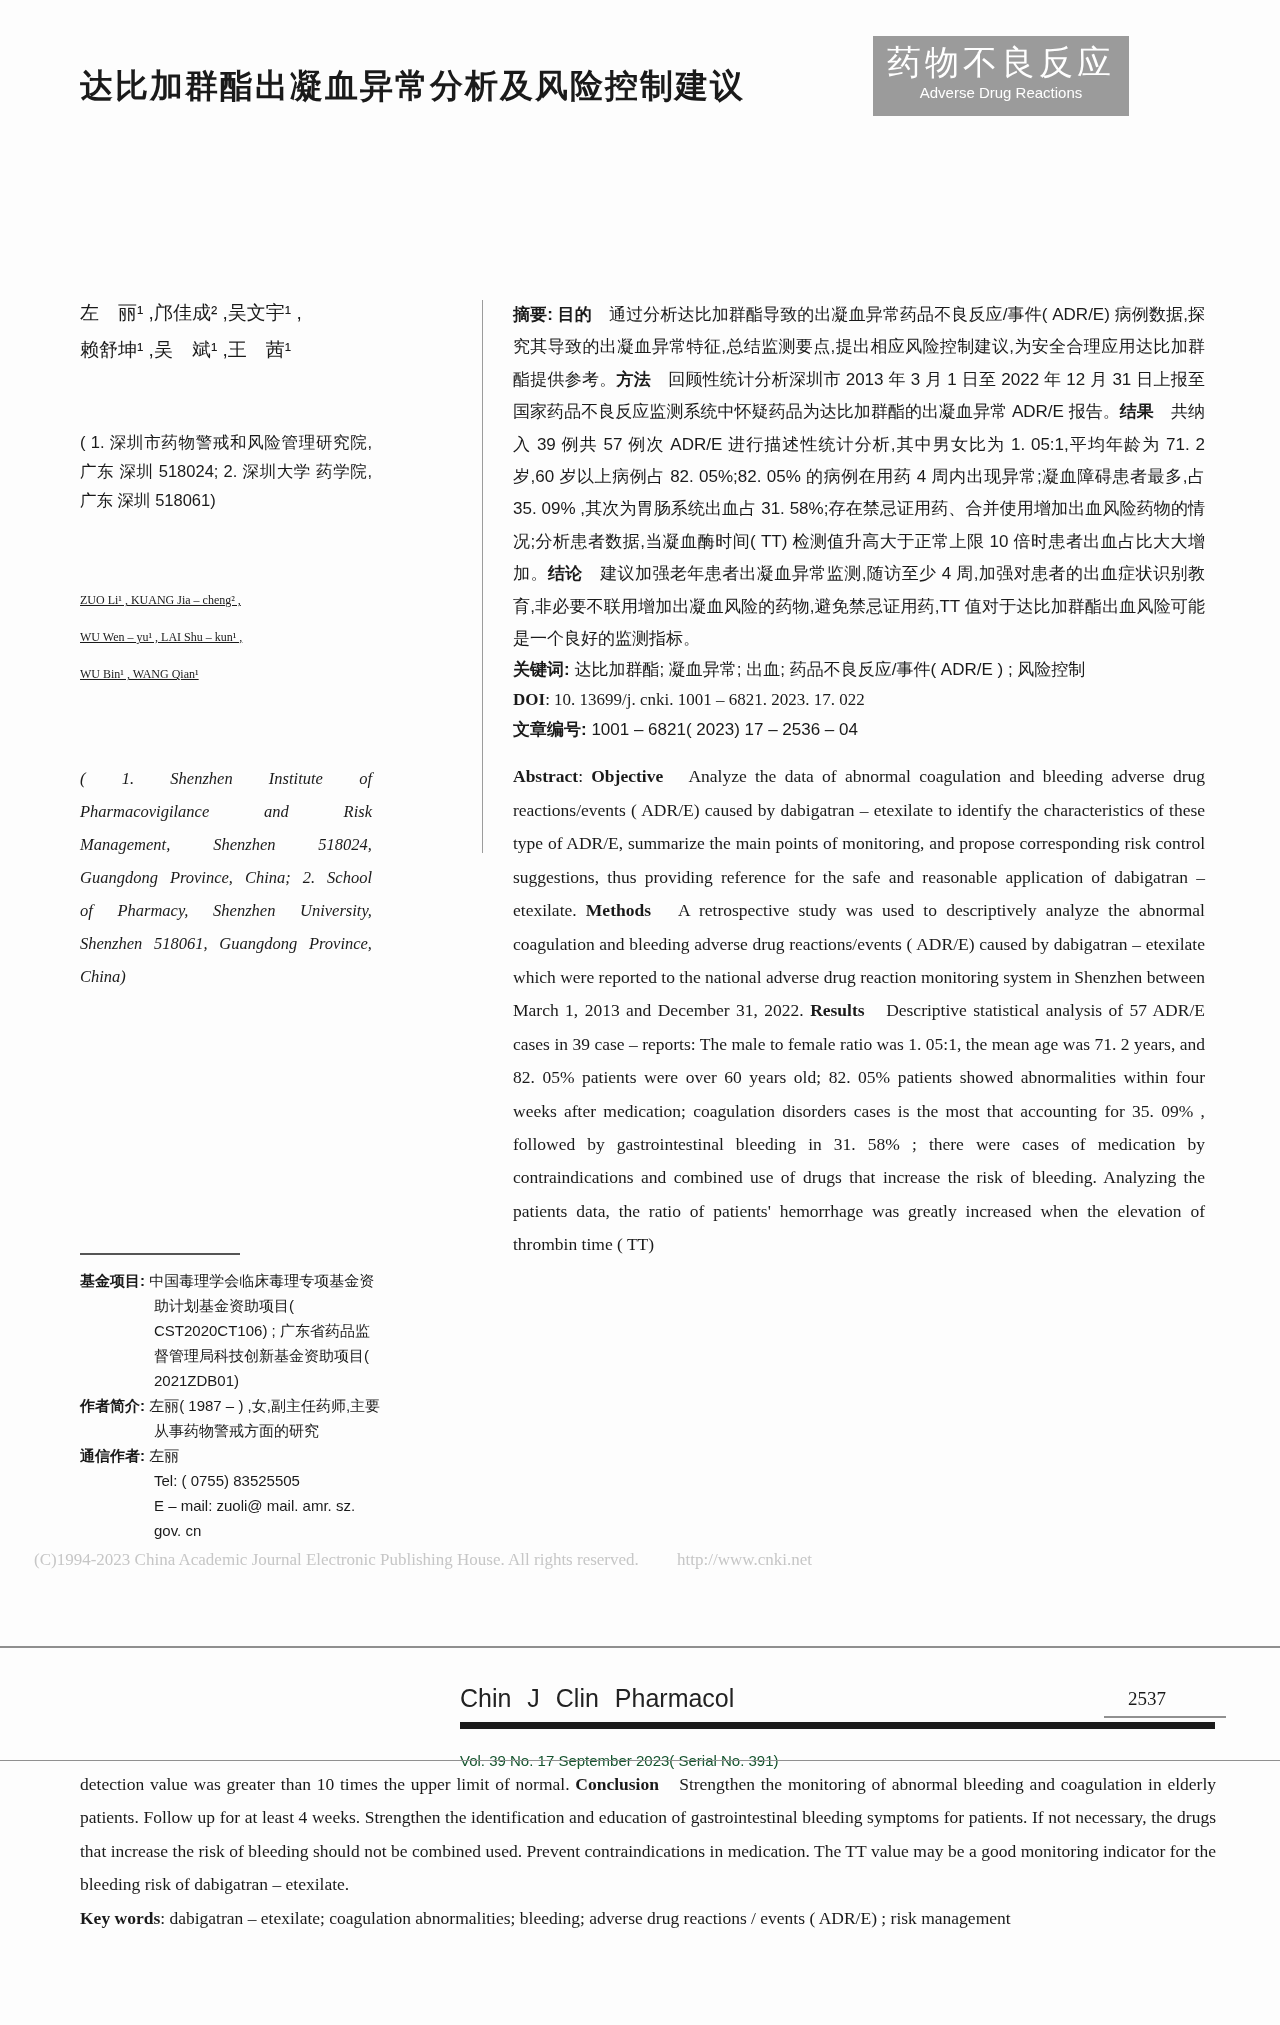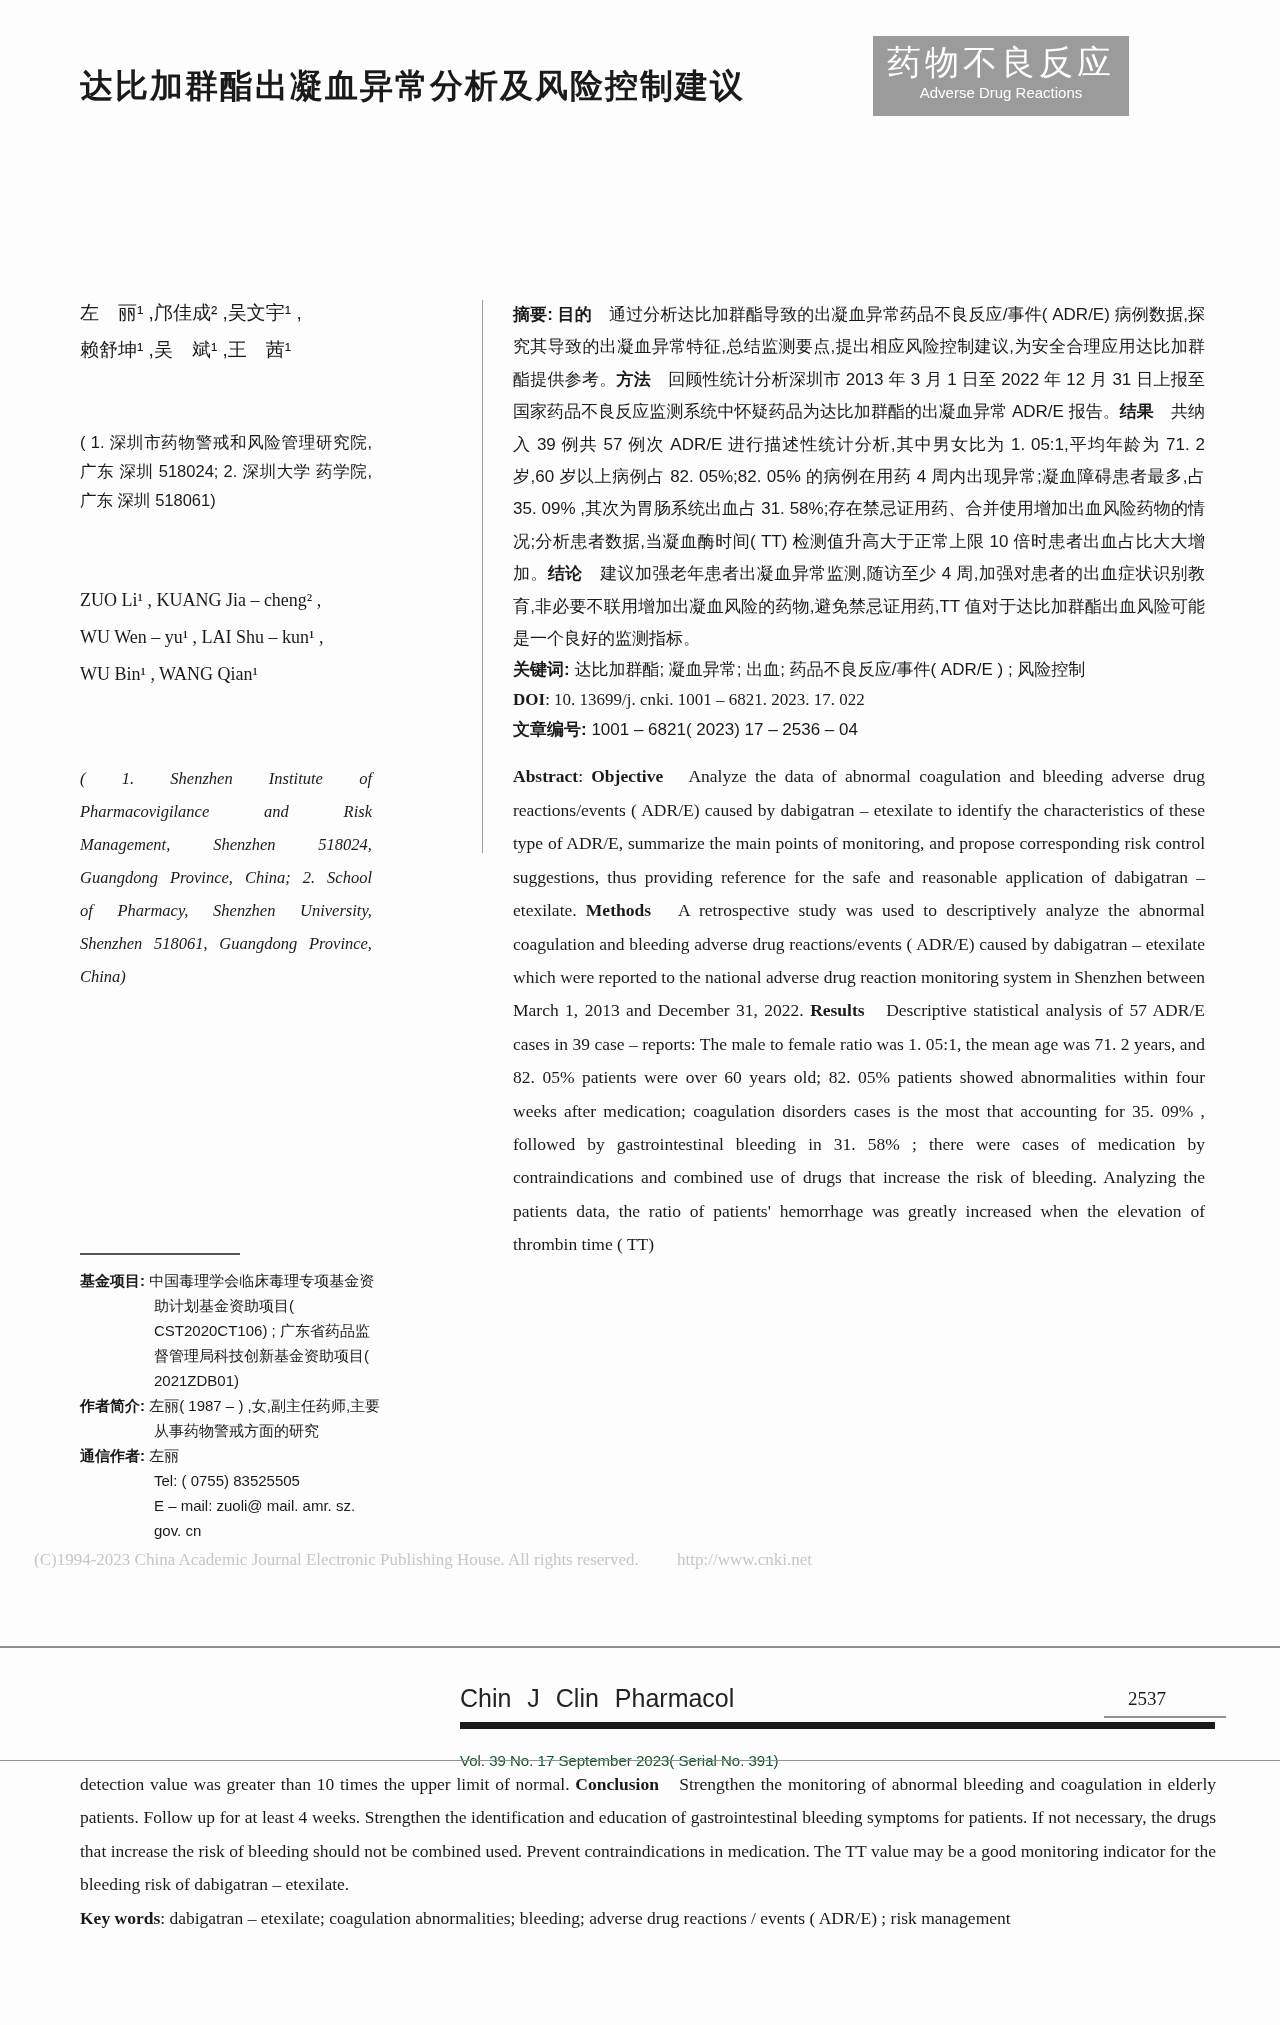--- a/index.html
+++ b/index.html
@@ -13,21 +13,21 @@
   
   .badge{background:#9b9b9b;color:#ffffff;text-align:center;padding-top:6px;}
   .badge-zh{font-size:34px;letter-spacing:4px;line-height:40px;}
   .badge-en{font-size:15px;line-height:22px;}
   
   .title-zh{font-size:33px;font-weight:600;letter-spacing:2px;margin:0;}
   .title-en{font-size:21.5px;font-weight:bold;line-height:32px;margin:0;}
   
   .authors-zh{font-size:19px;line-height:37px;}
   .aff-zh{font-size:16.5px;line-height:29px;}
-  .authors-en{font-size:18px;line-height:37px;}
+  .authors-en{font-size:12px;line-height:37px;text-decoration:underline;}
   .aff-en{font-size:16.5px;line-height:33px;font-style:italic;word-spacing:6px;}
   .notes{font-size:15px;line-height:25px;}
   .notes p{margin:0;padding-left:74px;text-indent:-74px;}
   .notes p.cont{text-indent:0;}
   
   .rcol p{margin:0;}
   .zh-abs{font-size:17px;line-height:32.4px;}
   .meta-line{font-size:17px;line-height:30px;}
   .en-abs{font-size:17.5px;line-height:33.4px;margin-top:15px !important;}
   .copyright{font-size:17px;color:#c6c6c6;white-space:pre;}

